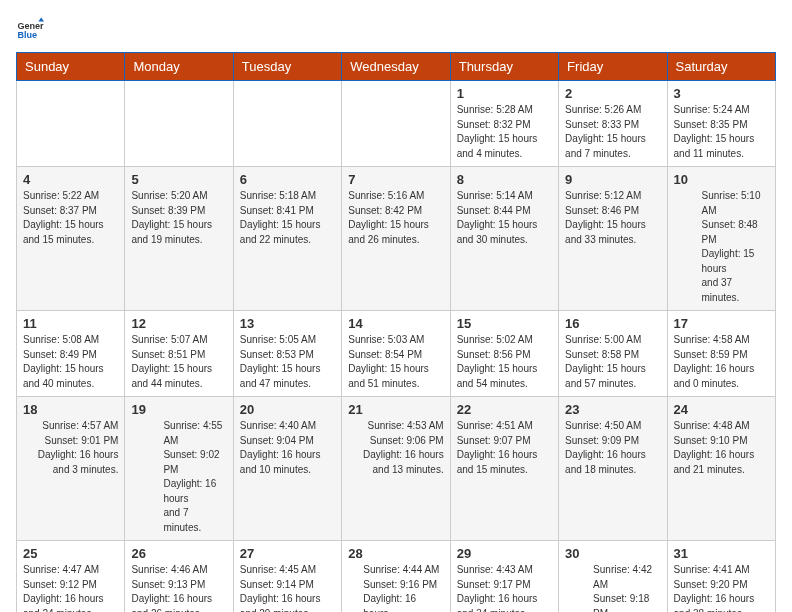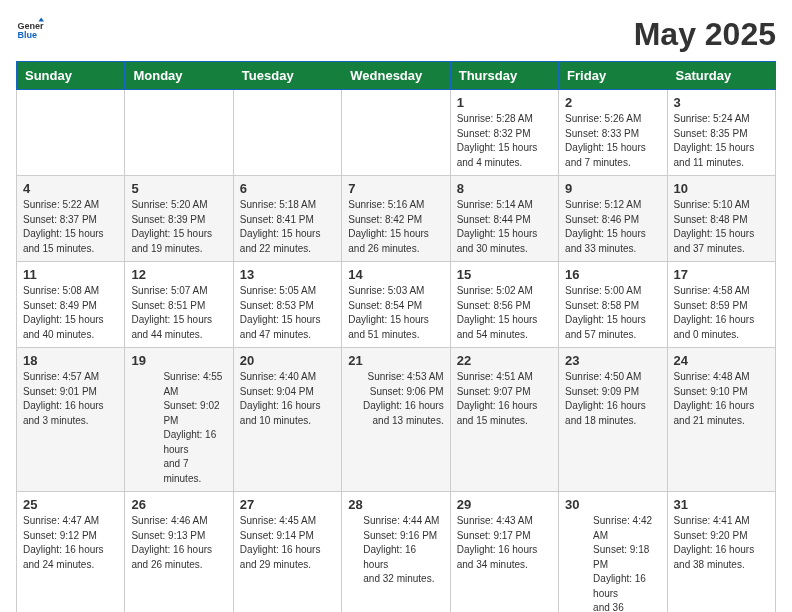--- a/index.html
+++ b/index.html
@@ -36,26 +36,26 @@
     .subtitle {
       font-size: 16px;
       color: #333;
     }
     table {
       width: 100%;
       border-collapse: collapse;
       table-layout: fixed;
     }
     thead th {
-      background-color: #15803d;
+      background-color: #c2410c;
       color: #fff;
       text-align: left;
       padding: 6px 8px;
       font-size: 13px;
-      font-weight: bold;
+      font-weight: normal;
       border: 1px solid #1565c0;
     }
     tbody td {
       border: 1px solid #ccc;
       vertical-align: top;
       padding: 5px 6px;
       font-size: 11px;
       color: #333;
       height: 82px;
       background: #fff;
@@ -83,21 +83,20 @@
 
 <div class="header-area">
   <div class="logo">
     <svg class="logo-icon" viewBox="0 0 40 40" xmlns="http://www.w3.org/2000/svg">
       <text x="2" y="18" font-size="13" font-weight="bold" fill="#333" font-family="Arial">General</text>
       <text x="2" y="32" font-size="13" font-weight="bold" fill="#1565c0" font-family="Arial">Blue</text>
       <polygon points="32,8 40,8 36,2" fill="#1565c0"></polygon>
     </svg>
   </div>
   <div class="title-area">
-    <div class="main-title">May 2025</div>
   </div>
 </div>
 
 <table>
   <thead>
     <tr id="header-row">
         <th>Sunday</th>
         <th>Monday</th>
         <th>Tuesday</th>
         <th>Wednesday</th>
@@ -172,21 +171,21 @@
         </td>
         <td>
           <span class="day-number">9</span>
           <div class="day-info" style="white-space: pre-line;">Sunrise: 5:12 AM
 Sunset: 8:46 PM
 Daylight: 15 hours
 and 33 minutes.</div>
         </td>
         <td>
           <span class="day-number">10</span>
-          <div class="day-info" style="white-space: pre-line;">Sunrise: 5:10 AM
+          <div class="day-info" style="white-space: pre-line; margin-left: 28px;">Sunrise: 5:10 AM
 Sunset: 8:48 PM
 Daylight: 15 hours
 and 37 minutes.</div>
         </td>
       </tr>
       <tr>
         <td>
           <span class="day-number">11</span>
           <div class="day-info" style="white-space: pre-line;">Sunrise: 5:08 AM
 Sunset: 8:49 PM
@@ -232,21 +231,21 @@
           <span class="day-number">17</span>
           <div class="day-info" style="white-space: pre-line;">Sunrise: 4:58 AM
 Sunset: 8:59 PM
 Daylight: 16 hours
 and 0 minutes.</div>
         </td>
       </tr>
       <tr>
         <td>
           <span class="day-number">18</span>
-          <div class="day-info" style="white-space: pre-line;">Sunrise: 4:57 AM
+          <div class="day-info" style="white-space: pre-line; text-align: right;">Sunrise: 4:57 AM
 Sunset: 9:01 PM
 Daylight: 16 hours
 and 3 minutes.</div>
         </td>
         <td>
           <span class="day-number">19</span>
           <div class="day-info" style="white-space: pre-line; margin-left: 32px;">Sunrise: 4:55 AM
 Sunset: 9:02 PM
 Daylight: 16 hours
 and 7 minutes.</div>

